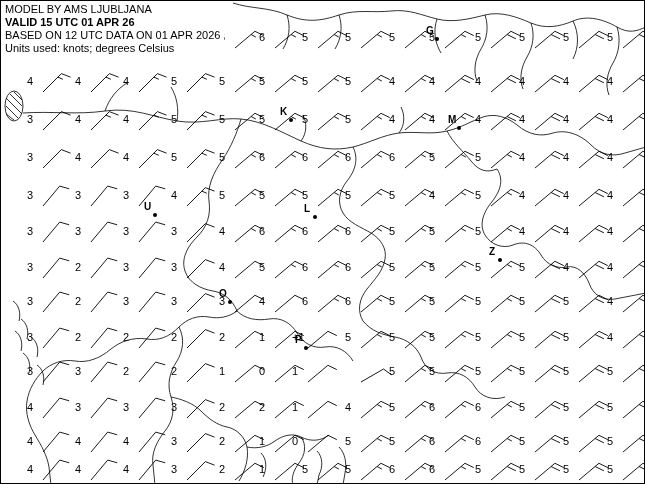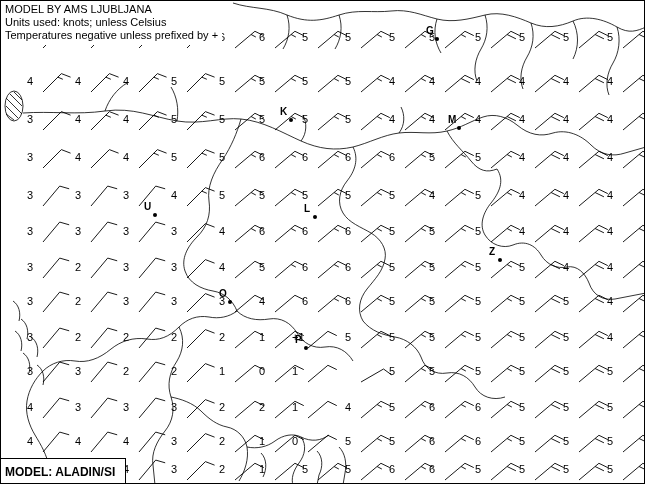--- a/index.html
+++ b/index.html
@@ -80,27 +80,25 @@
     <svg width="22" height="34" viewBox="0 0 22 34" xmlns="http://www.w3.org/2000/svg">
       <g fill="none" stroke="#000" stroke-width="0.8">
         <ellipse cx="11" cy="17" rx="9" ry="15"></ellipse>
         <path d="M3,9 L19,25 M3,17 L15,29 M7,5 L19,17 M3,25 L11,31 M11,3 L19,11"></path>
       </g>
     </svg>
   </div>
 
   <div class="hdr">
     <div>MODEL BY AMS LJUBLJANA</div>
-    <div>Units used: knots; unless Celsius</div>
-    <div>Temperatures negative unless prefixed by +</div>
+    <div class="b">VALID 15 UTC 01 APR 26</div>
+    <div>BASED ON 12 UTC DATA ON 01 APR 2026</div>
+    <div>Units used: knots; degrees Celsius</div>
   </div>
 
-  <div class="footer">
-    <span>MODEL: ALADIN/SI</span>
-  </div>
 
   <div id="barbs-layer">
       <div class="tmp" style="left: 26px; top: 30px;">5</div>
       <div class="barb" style="left: 36px; top: 23px; width: 46px; height: 30px;"><svg width="46" height="30" viewBox="0 0 46 30">
           <g stroke="#000" stroke-width="0.9" fill="none">
             <path d="M6,24 L24.384776310850235,5.6152236891497616"></path>
             <path d="M24.384776310850235,5.6152236891497616 L33.577164466275356,9.1507575950825"></path>
             <path d="M20.849242404917497,9.1507575950825 L25.79898987322333,11.272077938642141"></path>
           </g>
         </svg></div>

